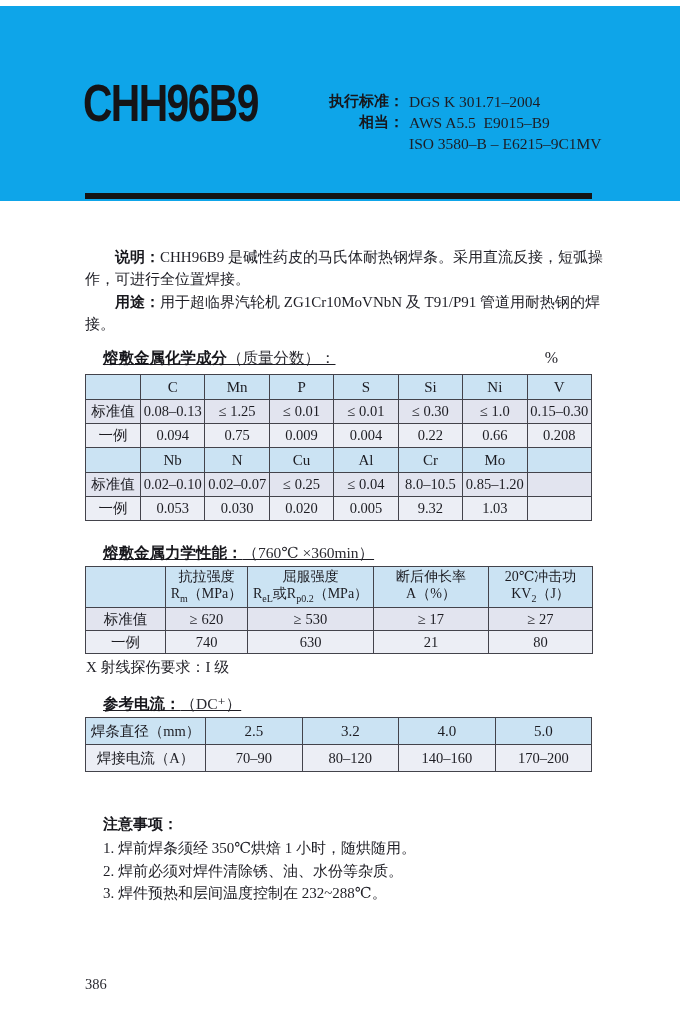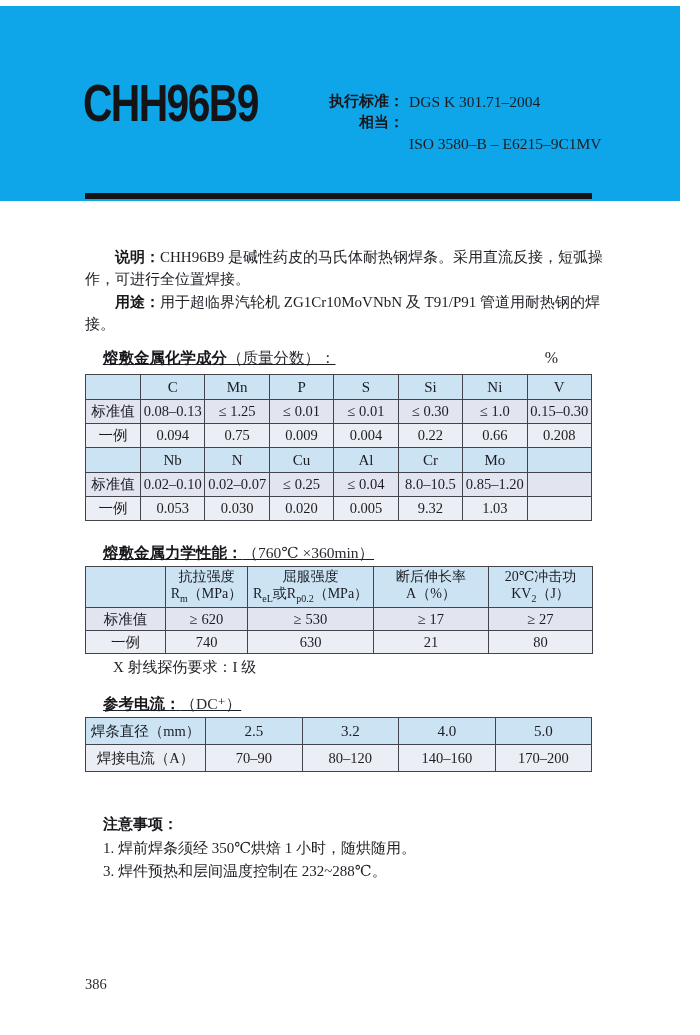--- a/index.html
+++ b/index.html
@@ -46,40 +46,41 @@
   .chem tr.hrow td{height:24px;}
   .mech{top:566px;}
   .mech tr.hrow td{height:40px;}
   .mech tr.rowA td,.mech tr.rowB td{height:22px;}
   .mech .h1{font-size:14px;line-height:17px;}
   .mech .h2{font-size:14px;line-height:17px;}
   .mech sub{font-size:10px;}
   .cur{top:717px;}
   .cur td{height:26px;}
   .cur .rlabel{font-size:14.5px;}
-  .xray{position:absolute;left:113px;top:658px;font-size:15px;}
+  .xray{position:absolute;left:86px;top:658px;font-size:15px;}
   
   .notes-title{position:absolute;left:103px;top:815px;font-size:15px;}
   .notes-list{position:absolute;left:103px;top:837px;font-size:15px;line-height:22.5px;}
   .page-num{position:absolute;left:85px;top:976px;font-size:14.5px;color:#2a2a30;}
 </style>
 </head>
 <body>
 
 <div>
 
   <div class="band">
     <div class="brand-title">CHH96B9</div>
     <div class="standards">
       <div class="std-row">
         <span class="std-label cjk-bold">执行标准：</span>
         <span class="std-value">DGS K 301.71–2004</span>
       </div>
       <div class="std-row">
         <span class="std-label cjk-bold">相当：</span>
+        <span class="std-value">AWS A5.5  E9015–B9</span>
       </div>
       <div class="std-row">
         <span class="std-label cjk-bold"></span>
         <span class="std-value">ISO 3580–B – E6215–9C1MV</span>
       </div>
     </div>
   </div>
   <div class="black-bar"></div>
 
   <div class="desc">
@@ -244,18 +245,19 @@
       <td>80–120</td>
       <td>140–160</td>
       <td>170–200</td>
     </tr>
   </tbody>
     </table>
 
   <div class="notes-title cjk-bold">注意事项：</div>
   <div class="notes-list">
     <div>1. 焊前焊条须经 350℃烘焙 1 小时，随烘随用。</div>
+    <div>2. 焊前必须对焊件清除锈、油、水份等杂质。</div>
     <div>3. 焊件预热和层间温度控制在 232~288℃。</div>
   </div>
 
   <div class="page-num">386</div>
 
 </div>
 
 </body></html>

